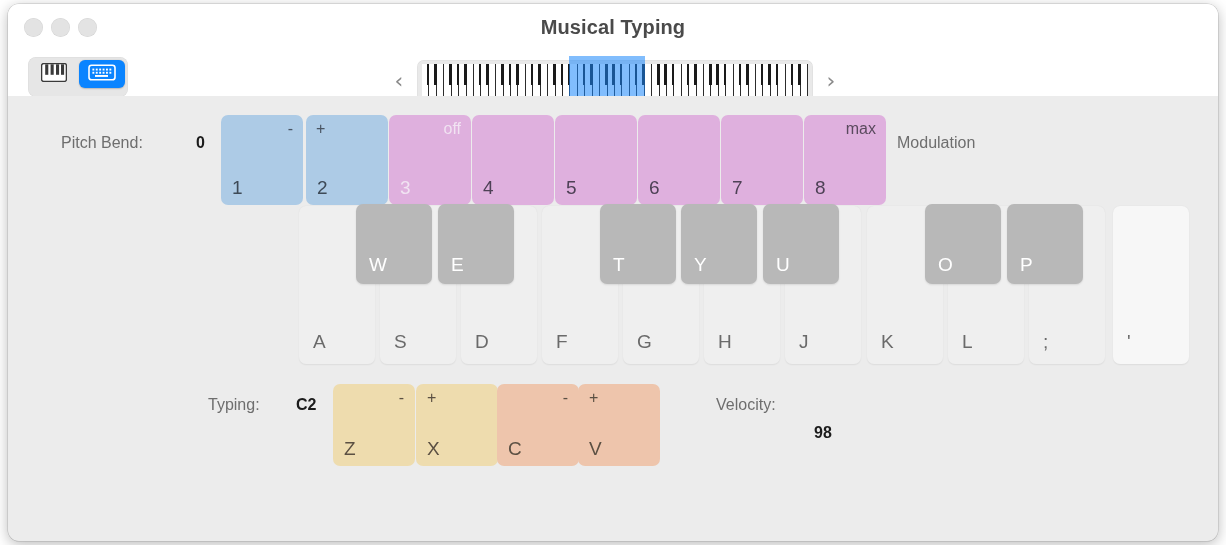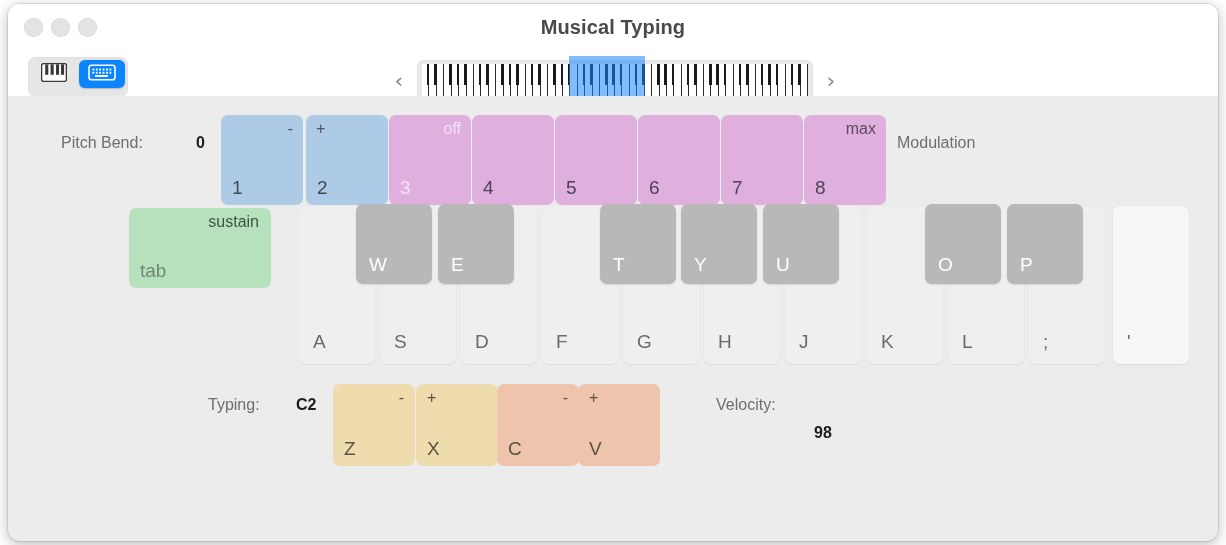--- a/index.html
+++ b/index.html
@@ -399,24 +399,20 @@
     <div class="static-value" style="left:188px; top:38px;">0</div>
 
     <div class="static-label" style="left:889px; top:38px;">Modulation</div>
 
     <div class="static-label" style="left:200px; top:300px;">Typing:</div>
     <div class="static-value" style="left:288px; top:300px;">C2</div>
 
     <div class="static-label" style="left:708px; top:300px;">Velocity:</div>
     <div class="static-value" style="left:806px; top:300px;margin-top:28px;">98</div>
 
-    <div class="key sustainkey">
-      <span class="tl">sustain</span>
-      <span class="bl">tab</span>
-    </div>
 
     <div id="num-row">
         <div class="key numkey blue" style="left: 213px;">
           <span class="tl">-</span>
           <span class="bl">1</span>
         </div>
         <div class="key numkey blue plus" style="left: 298px;">
           <span class="tl">+</span>
           <span class="bl">2</span>
         </div>

